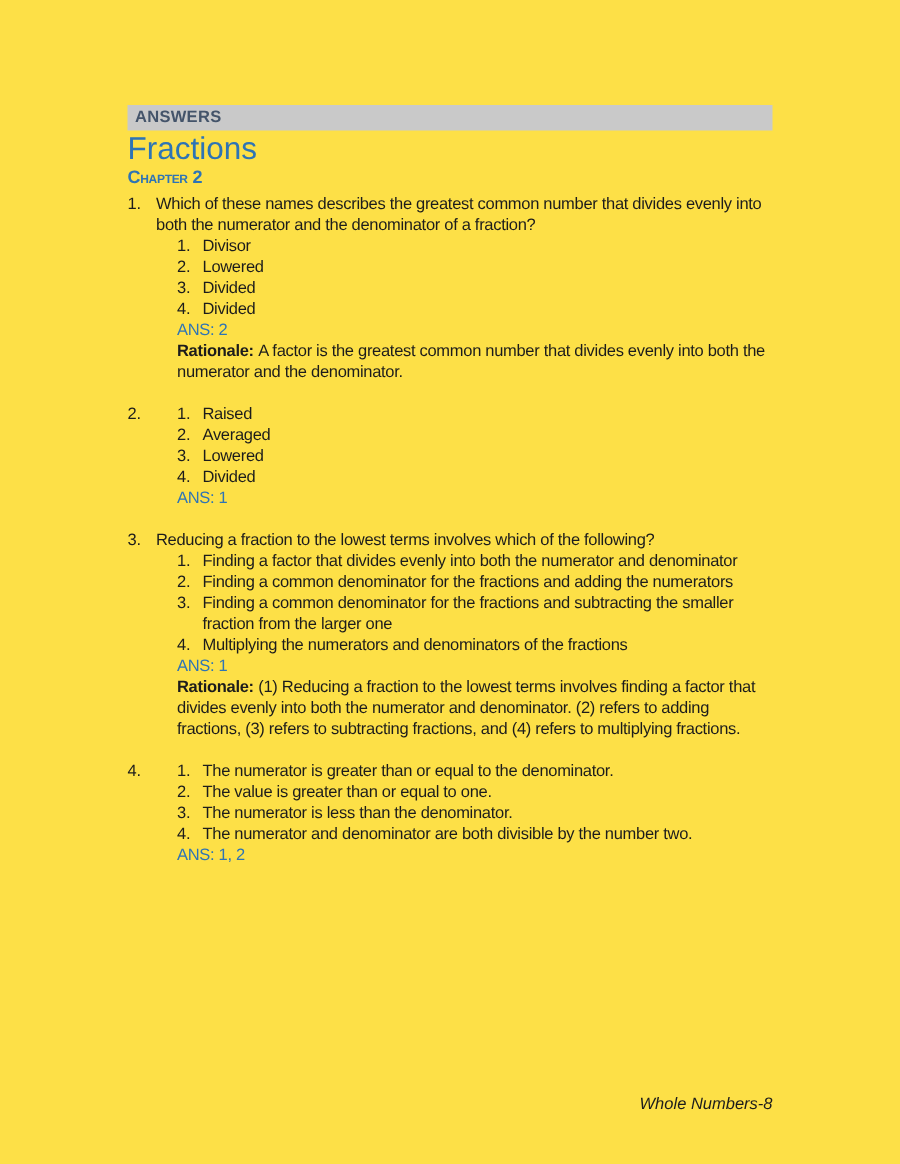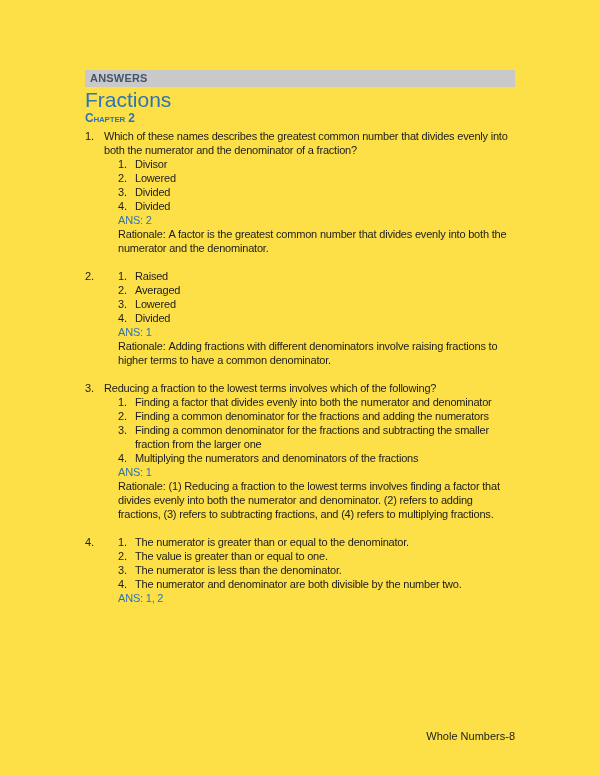--- a/index.html
+++ b/index.html
@@ -18,22 +18,22 @@
   .question{display:flex;margin-bottom:14px;}
   .q-num{flex:0 0 19px;}
   .q-body{width:411px;}
   .q-em{font-weight:bold;font-style:italic;padding-left:4px;}
   .opts{margin-left:14px;}
   .opt-row{display:flex;}
   .opt-num{flex:0 0 17px;}
   .opt-text{flex:1;}
   .ans{margin-left:14px;color:#2E74B5;font-weight:normal;}
   .rationale{margin-left:14px;}
-  .r-label{font-weight:normal;padding-right:3px;}
-  .footer{position:absolute;right:85px;top:729px;font-size:11px;color:#1c1c1c;letter-spacing:0;}
+  .r-label{font-weight:bold;padding-right:3px;}
+  .footer{position:absolute;right:85px;top:729px;font-style:italic;font-size:11px;color:#1c1c1c;letter-spacing:0;}
 </style>
 </head>
 <body>
 
 <div class="page">
   <div class="content">
     <div class="answers-bar">ANSWERS</div>
     <div class="doc-title">Fractions</div>
     <div class="chapter">Chapter 2</div>
     <div id="question-list">
@@ -79,21 +79,20 @@
               <div class="opt-row">
                 <span class="opt-num">3.</span>
                 <span class="opt-text">Lowered</span>
               </div>
               <div class="opt-row">
                 <span class="opt-num">4.</span>
                 <span class="opt-text">Divided</span>
               </div>
             </div>
       <div class="ans">ANS: 1</div>
-      <div class="rationale"><span class="r-label">Rationale:</span><span>Adding fractions with different denominators involve raising fractions to higher terms to have a common denominator.</span></div>
     </div>
   </div>
 
   <div class="question">
     <div class="q-num">3.</div>
     <div class="q-body">
       <div class="q-text-wrap"><span>Reducing a fraction to the lowest terms involves which of the following?</span></div>
       <div class="opts">
               <div class="opt-row">
                 <span class="opt-num">1.</span>

